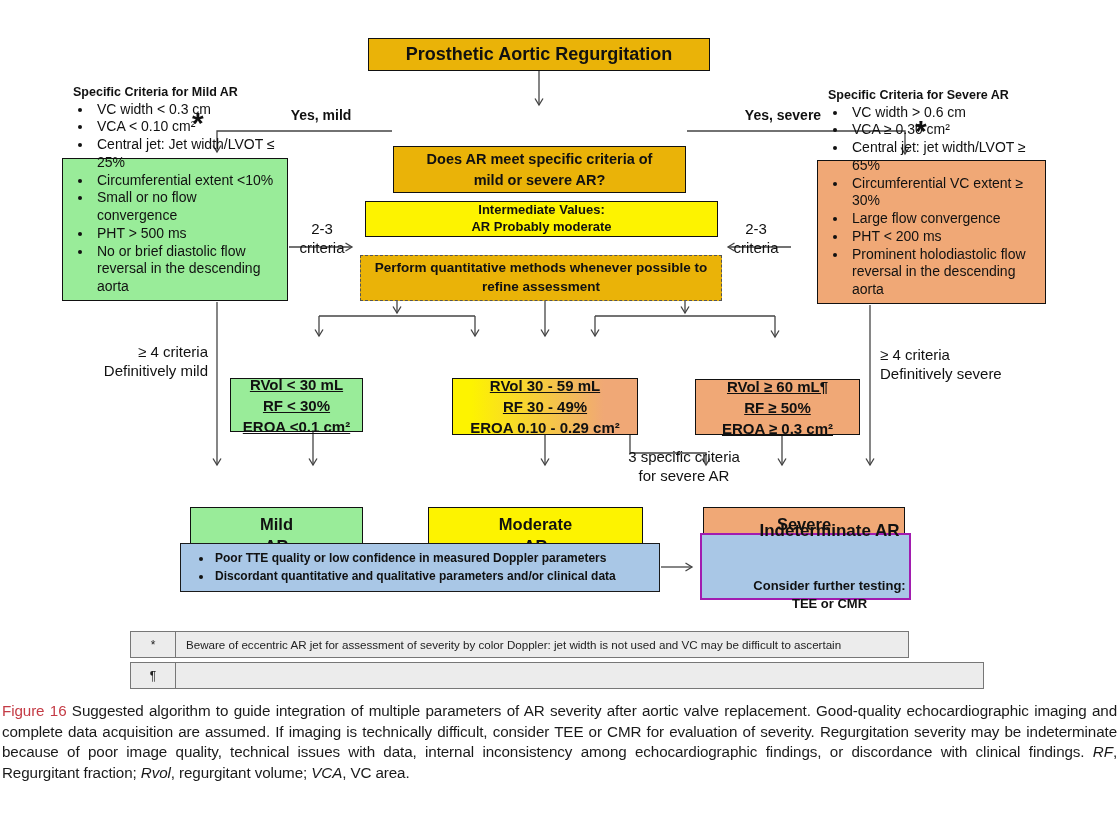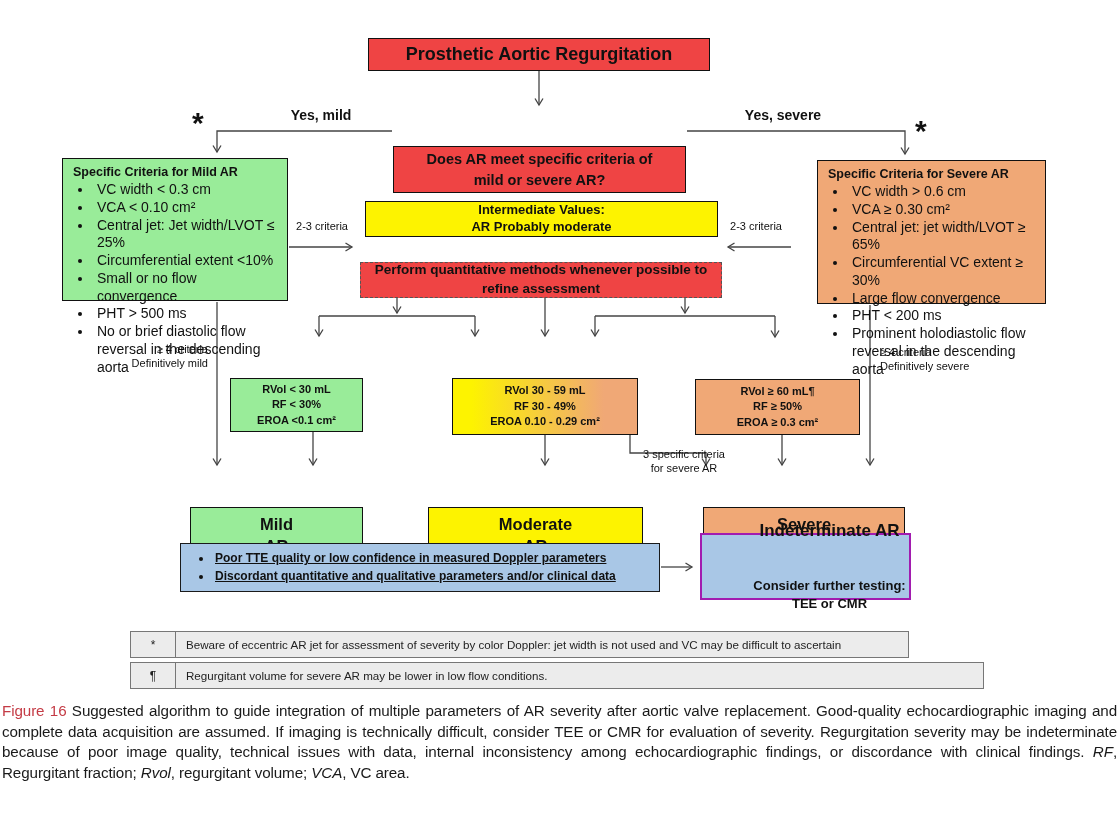--- a/index.html
+++ b/index.html
@@ -2,52 +2,52 @@
 <html style="--green: #99EC99; --yellow: #FDF300; --orange: #F0A876; --blue: #A9C7E6; --red-label: #C43B45; --line: #444444;"><head>
 <meta charset="utf-8">
 <style>
   html,body{margin:0;padding:0;background:#fff;}
   #fig{position:relative;width:1119px;height:817px;background:#fff;
        font-family:"Liberation Sans", sans-serif;color:#111;overflow:hidden;}
   #connector-svg{position:absolute;left:0;top:0;width:1119px;height:700px;}
   #connector-svg path{fill:none;stroke:var(--line);stroke-width:1.3px;}
   .box{position:absolute;box-sizing:border-box;border:1.4px solid #111;
        display:flex;flex-direction:column;align-items:center;justify-content:center;
-       text-align:center;font-weight:bold;background:#ef4444;}
+       text-align:center;font-weight:bold;background:#eab308;}
   .pre{white-space:pre-line;margin-top:36px;}
   .title-box{left:368px;top:38px;width:342px;height:33px;font-size:18px;}
   .question-box{left:393px;top:110px;width:293px;height:47px;font-size:14.5px;line-height:1.4;}
   .intermediate-box{left:365px;top:165px;width:353px;height:36px;font-size:13px;background:var(--yellow);line-height:1.3;}
-  .quantitative-box{left:360px;top:226px;width:362px;height:36px;font-size:13.5px;
+  .quantitative-box{left:360px;top:219px;width:362px;height:46px;font-size:13.5px;
        border:1.6px dashed #555;line-height:1.4;}
-  .criteria-box{align-items:flex-start;justify-content:flex-start;text-align:left;
+  .criteria-box{align-items:flex-start;justify-content:flex-end;text-align:left;
        padding:6px 8px 4px 10px;font-weight:normal;}
   .mild-criteria-box{left:62px;top:158px;width:226px;height:143px;background:var(--green);}
   .severe-criteria-box{left:793px;top:160px;width:229px;height:144px;background:var(--orange);margin-left:24px;}
   .criteria-title{font-weight:bold;font-size:12.5px;margin-bottom:2px;}
   ul.crit{margin:0;padding:0 0 0 20px;font-size:14px;line-height:1.27;}
   ul.crit li{padding-left:4px;}
-  .thr-box{font-size:11px;line-height:1.4;}
+  .thr-box{font-size:15px;line-height:1.4;text-decoration:underline;}
   .thr-mild{left:230px;top:342px;width:133px;height:54px;background:var(--green);}
   .thr-moderate{left:452px;top:342px;width:186px;height:57px;
        background:linear-gradient(90deg,var(--yellow) 10%,var(--orange) 82%);}
   .thr-severe{left:695px;top:343px;width:165px;height:56px;background:var(--orange);}
   .outcome{font-size:16.5px;line-height:1.35;}
   .outcome-mild{left:190px;top:471px;width:173px;height:56px;background:var(--green);}
   .outcome-moderate{left:428px;top:471px;width:215px;height:56px;background:var(--yellow);}
   .outcome-severe{left:703px;top:471px;width:202px;height:56px;background:var(--orange);}
   .uncertainty-box{left:180px;top:543px;width:480px;height:49px;background:var(--blue);
-       border:1.5px solid #1a1a1a;align-items:flex-start;text-align:left;padding:4px 6px;text-decoration:underline;}
+       border:1.5px solid #1a1a1a;align-items:flex-start;text-align:left;padding:4px 6px;}
   ul.unc{margin:0;padding:0 0 0 26px;font-size:12px;font-weight:bold;line-height:1.45;}
   ul.unc li{padding-left:2px;}
   .indeterminate-box{left:700px;top:533px;width:211px;height:67px;background:var(--blue);
        border:2px solid #a21caf;padding-left:48px;}
   .ind-title{font-size:17px;font-weight:bold;}
   .ind-sub{font-size:13px;font-weight:bold;line-height:1.35;}
-  .lbl{position:absolute;font-size:11px;line-height:1.25;}
+  .lbl{position:absolute;font-size:15px;line-height:1.25;}
   .lbl-bold{font-weight:bold;font-size:14px;}
   .lbl-yes-mild{left:275px;top:107px;width:92px;text-align:center;}
   .lbl-yes-severe{left:735px;top:107px;width:96px;text-align:center;}
   .ast{position:absolute;font-size:30px;font-weight:bold;line-height:1;}
   .ast-left{left:192px;top:108px;}
   .ast-right{left:915px;top:116px;}
   .lbl-23-left{left:288px;top:220px;width:68px;text-align:center;}
   .lbl-23-right{left:722px;top:220px;width:68px;text-align:center;}
   .lbl-ge4-mild{left:60px;top:307px;width:148px;text-align:right;}
   .lbl-ge4-severe{left:880px;top:310px;width:160px;text-align:left;}
@@ -183,19 +183,18 @@
 TEE or CMR</div>
   </div>
 
   <div id="footnotes">
       <div class="fn-row fn-row-0">
         <div class="fn-symbol">*</div>
         <div class="fn-text">Beware of eccentric AR jet for assessment of severity by color Doppler: jet width is not used and VC may be difficult to ascertain</div>
       </div>
       <div class="fn-row fn-row-1">
         <div class="fn-symbol">¶</div>
-        <div class="fn-text">Regurgitant volume for severe AR may be lower in low flow conditions.</div>
       </div>
     </div>
 
   <div id="figure-caption"><span class="seg-figure-label">Figure 16</span><span class="seg-normal">  Suggested algorithm to guide integration of multiple parameters of AR severity after aortic valve replacement. Good-quality echocardiographic imaging and complete data acquisition are assumed. If imaging is technically difficult, consider TEE or CMR for evaluation of severity. Regurgitation severity may be indeterminate because of poor image quality, technical issues with data, internal inconsistency among echocardiographic findings, or discordance with clinical findings. </span><span class="seg-italic">RF</span><span class="seg-normal">, Regurgitant fraction; </span><span class="seg-italic">Rvol</span><span class="seg-normal">, regurgitant volume; </span><span class="seg-italic">VCA</span><span class="seg-normal">, VC area.</span></div>
 
 </div>
 
 </body></html>

